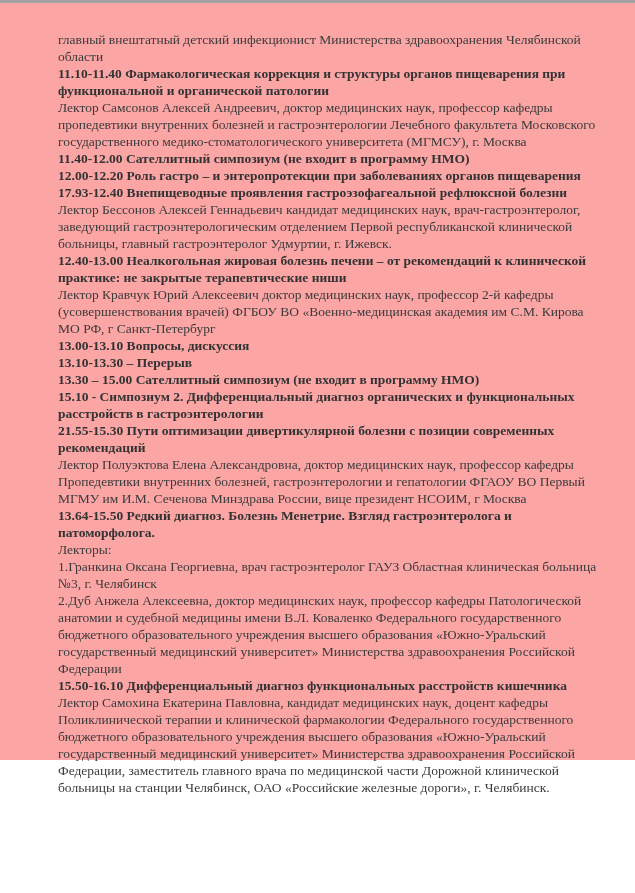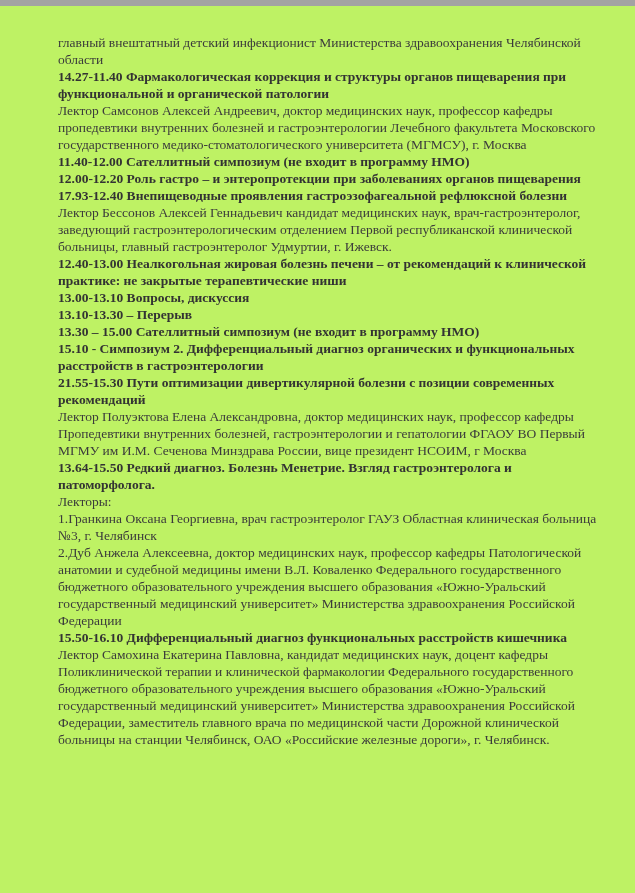--- a/index.html
+++ b/index.html
@@ -6,23 +6,23 @@
     margin: 0;
     padding: 0;
     width: 635px;
     height: 893px;
     background: #ffffff;
     overflow: hidden;
   }
   .page {
     position: relative;
     width: 635px;
-    height: 893px;
-    background: #bef264;
-    border-top: 6px solid #a3a3a3;
+    height: 760px;
+    background: #fca5a5;
+    border-top: 3px solid #a3a3a3;
     box-sizing: border-box;
     font-family: "Liberation Serif", serif;
   }
   .content {
     position: absolute;
     left: 58px;
     top: 28px;
     width: 545px;
     color: #3b3b3b;
     font-size: 13.5px;
@@ -37,27 +37,28 @@
     font-weight: bold;
     color: #333333;
   }
 </style>
 </head>
 <body>
 
 <div class="page">
   <div class="content">
     <p>главный внештатный детский инфекционист Министерства здравоохранения Челябинской области</p>
-    <p class="b">14.27-11.40 Фармакологическая коррекция и структуры органов пищеварения при функциональной и органической патологии</p>
+    <p class="b">11.10-11.40 Фармакологическая коррекция и структуры органов пищеварения при функциональной и органической патологии</p>
     <p>Лектор Самсонов Алексей Андреевич, доктор медицинских наук, профессор кафедры пропедевтики внутренних болезней и гастроэнтерологии Лечебного факультета Московского государственного медико-стоматологического университета (МГМСУ), г. Москва</p>
     <p class="b">11.40-12.00 Сателлитный симпозиум (не входит в программу НМО)</p>
     <p class="b">12.00-12.20 Роль гастро – и энтеропротекции при заболеваниях органов пищеварения</p>
     <p class="b">17.93-12.40 Внепищеводные проявления гастроэзофагеальной рефлюксной болезни</p>
     <p>Лектор Бессонов Алексей Геннадьевич кандидат медицинских наук, врач-гастроэнтеролог, заведующий гастроэнтерологическим отделением Первой республиканской клинической больницы, главный гастроэнтеролог Удмуртии, г. Ижевск.</p>
     <p class="b">12.40-13.00 Неалкогольная жировая болезнь печени – от рекомендаций к клинической практике: не закрытые терапевтические ниши</p>
+    <p>Лектор Кравчук Юрий Алексеевич доктор медицинских наук, профессор 2-й кафедры (усовершенствования врачей) ФГБОУ ВО «Военно-медицинская академия им С.М. Кирова МО РФ, г Санкт-Петербург</p>
     <p class="b">13.00-13.10 Вопросы, дискуссия</p>
     <p class="b">13.10-13.30 – Перерыв</p>
     <p class="b">13.30 – 15.00 Сателлитный симпозиум (не входит в программу НМО)</p>
     <p class="b">15.10 - Симпозиум 2. Дифференциальный диагноз органических и функциональных расстройств в гастроэнтерологии</p>
     <p class="b">21.55-15.30 Пути оптимизации дивертикулярной болезни с позиции современных рекомендаций</p>
     <p>Лектор Полуэктова Елена Александровна, доктор медицинских наук, профессор кафедры Пропедевтики внутренних болезней, гастроэнтерологии и гепатологии ФГАОУ ВО Первый МГМУ им И.М. Сеченова Минздрава России, вице президент НСОИМ, г Москва</p>
     <p class="b">13.64-15.50 Редкий диагноз. Болезнь Менетрие. Взгляд гастроэнтеролога и патоморфолога.</p>
     <p>Лекторы:</p>
     <p>1.Гранкина Оксана Георгиевна, врач гастроэнтеролог ГАУЗ Областная клиническая больница №3, г. Челябинск</p>
     <p>2.Дуб Анжела Алексеевна, доктор медицинских наук, профессор кафедры Патологической анатомии и судебной медицины имени В.Л. Коваленко Федерального государственного бюджетного образовательного учреждения высшего образования «Южно-Уральский государственный медицинский университет» Министерства здравоохранения Российской Федерации</p>

